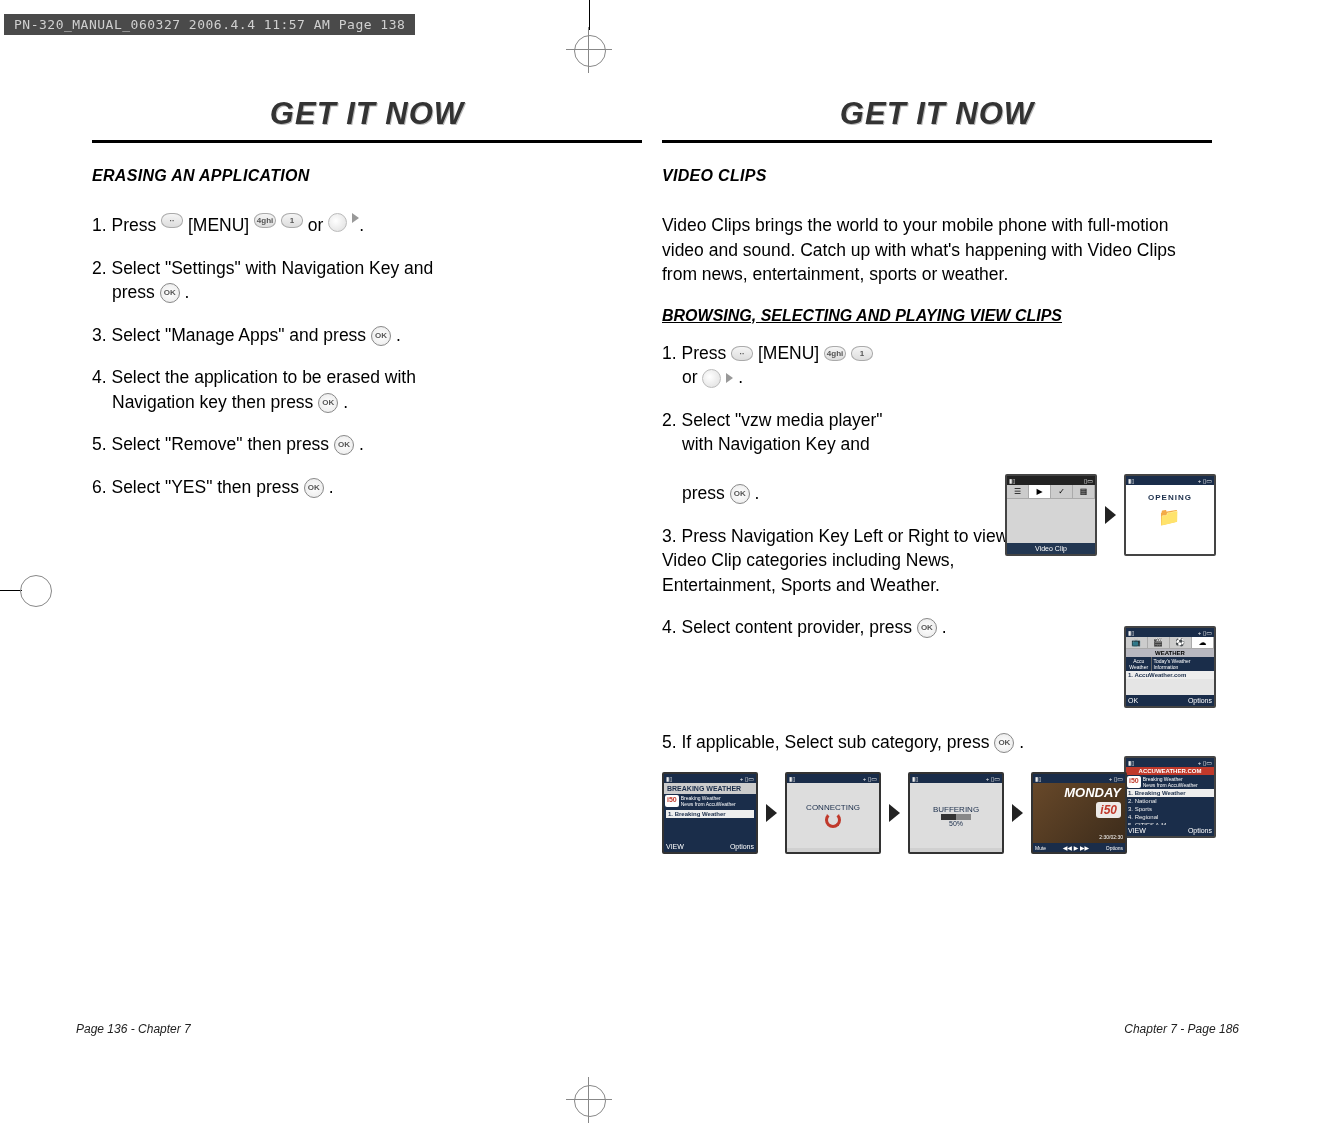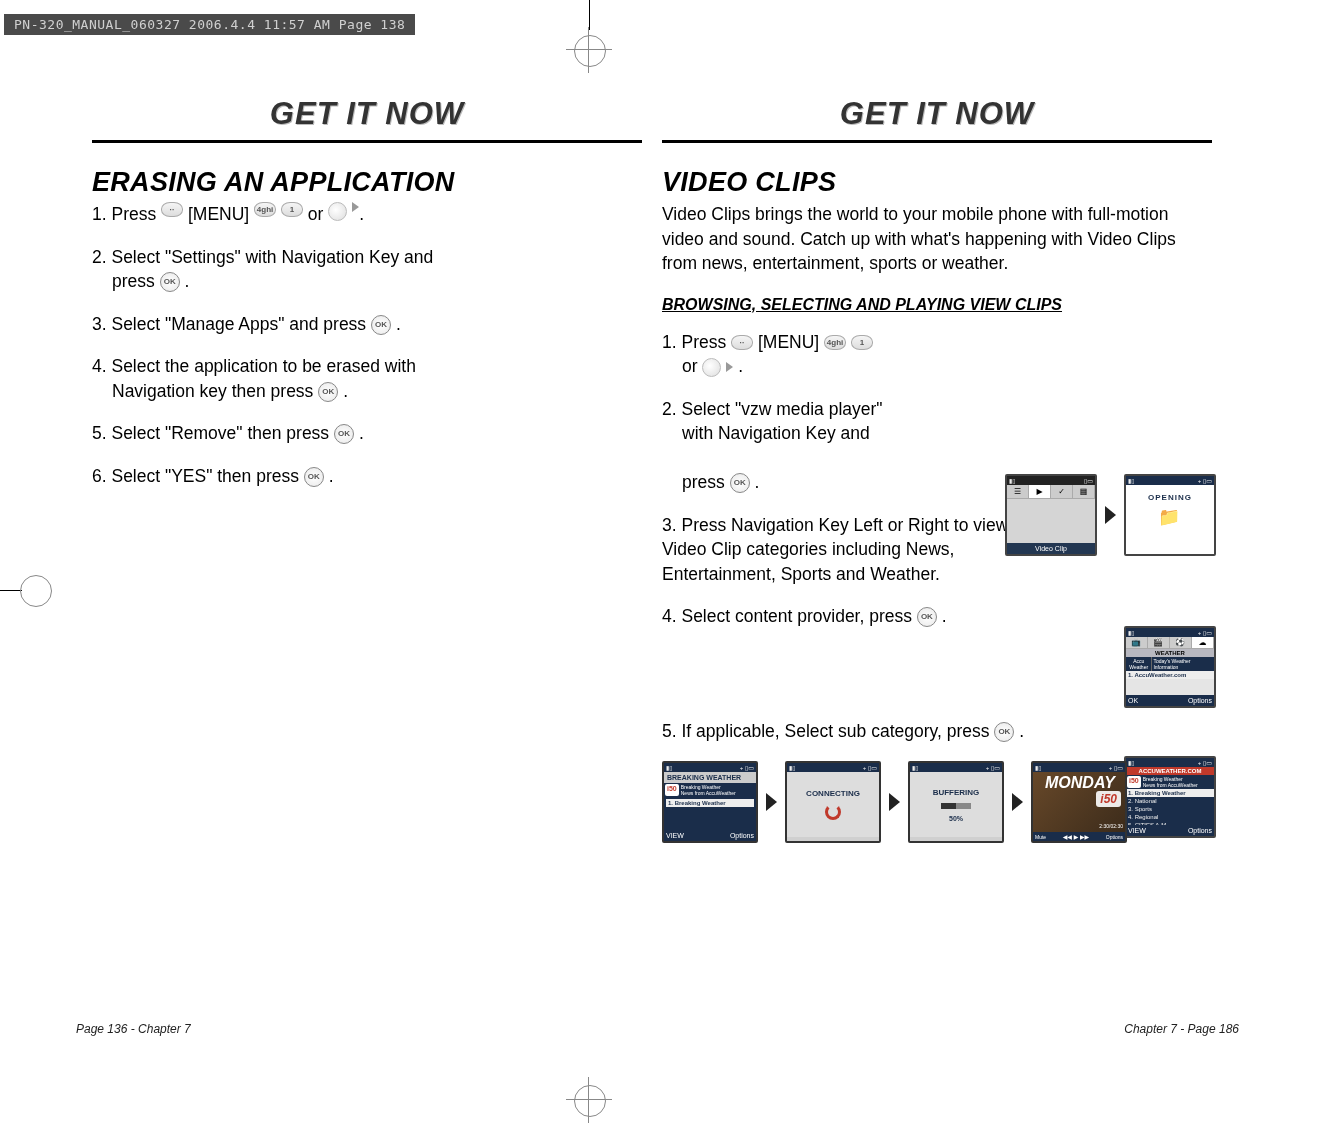--- a/index.html
+++ b/index.html
@@ -124,25 +124,25 @@
       letter-spacing: 1px;
       margin-bottom: 8px;
       font-family: Arial, sans-serif;
     }
     .title-rule {
       height: 3px;
       background: #000;
       margin-bottom: 24px;
     }
     .section-heading {
-      font-size: 27px;
+      font-size: 16px;
       font-weight: bold;
       font-style: italic;
       font-family: Arial, sans-serif;
-      margin-bottom: 4px;
+      margin-bottom: 28px;
       letter-spacing: 0.3px;
     }
     .sub-heading {
       font-size: 16px;
       font-weight: bold;
       font-style: italic;
       font-family: Arial, sans-serif;
       text-decoration: underline;
       margin-top: 20px;
       margin-bottom: 16px;
@@ -280,25 +280,25 @@
       font-size: 6.5px;
       padding: 2px;
       height: 100%;
     }
     .thumb-connecting {
       display: flex;
       flex-direction: column;
       align-items: center;
       justify-content: center;
       font-size: 8px;
-      font-weight: bold;
+      font-weight: normal;
       color: #1a2d4a;
       height: 65px;
       background: #ddd;
-      gap: 6px;
+      gap: 0;
     }
     .spinner {
       width: 16px; height: 16px;
       border: 3px solid #c0392b;
       border-top-color: transparent;
       border-radius: 50%;
     }
     .buff-bar {
       width: 30px; height: 6px; background: #888; position: relative;
     }
@@ -560,21 +560,21 @@
         <div class="buff-bar"></div>
         <span style="font-size:7px;">50%</span>
       </div>
     </div>
     <div class="big-arrow"></div>
     <div class="thumb" style="background:linear-gradient(135deg,#6a4a2a,#3a2a1a);">
       <div class="phone-bar">
           <span>▮▯</span>
           <span>+ ▯▭</span>
         </div>
-      <div style="color:#fff; text-align:right; font-weight:bold; font-size:16px; font-style:italic; padding:2px 12px;">MONDAY</div>
+      <div style="color:#fff; text-align:right; font-weight:bold; font-size:13px; font-style:italic; padding:2px 4px;">MONDAY</div>
       <div style="position:absolute; right:4px; top:28px; background:rgba(255,255,255,0.9); color:#c0392b; font-size:12px; font-weight:bold; padding:1px 4px; border-radius:3px; font-style:italic;">i50</div>
       <div style="position:absolute; bottom:0; left:0; right:0; background:#1a2d4a; display:flex; justify-content:space-between; align-items:center; padding:1px 2px;">
         <span style="color:#fff; font-size:5px;">Mute</span>
         <span style="color:#fff; font-size:6px;">◀◀ ▶ ▶▶</span>
         <span style="color:#fff; font-size:5px;">Options</span>
       </div>
       <div style="position:absolute; bottom:12px; right:2px; color:#fff; font-size:5px;">2:30/02:30</div>
     </div>
   </div>
 </div>

